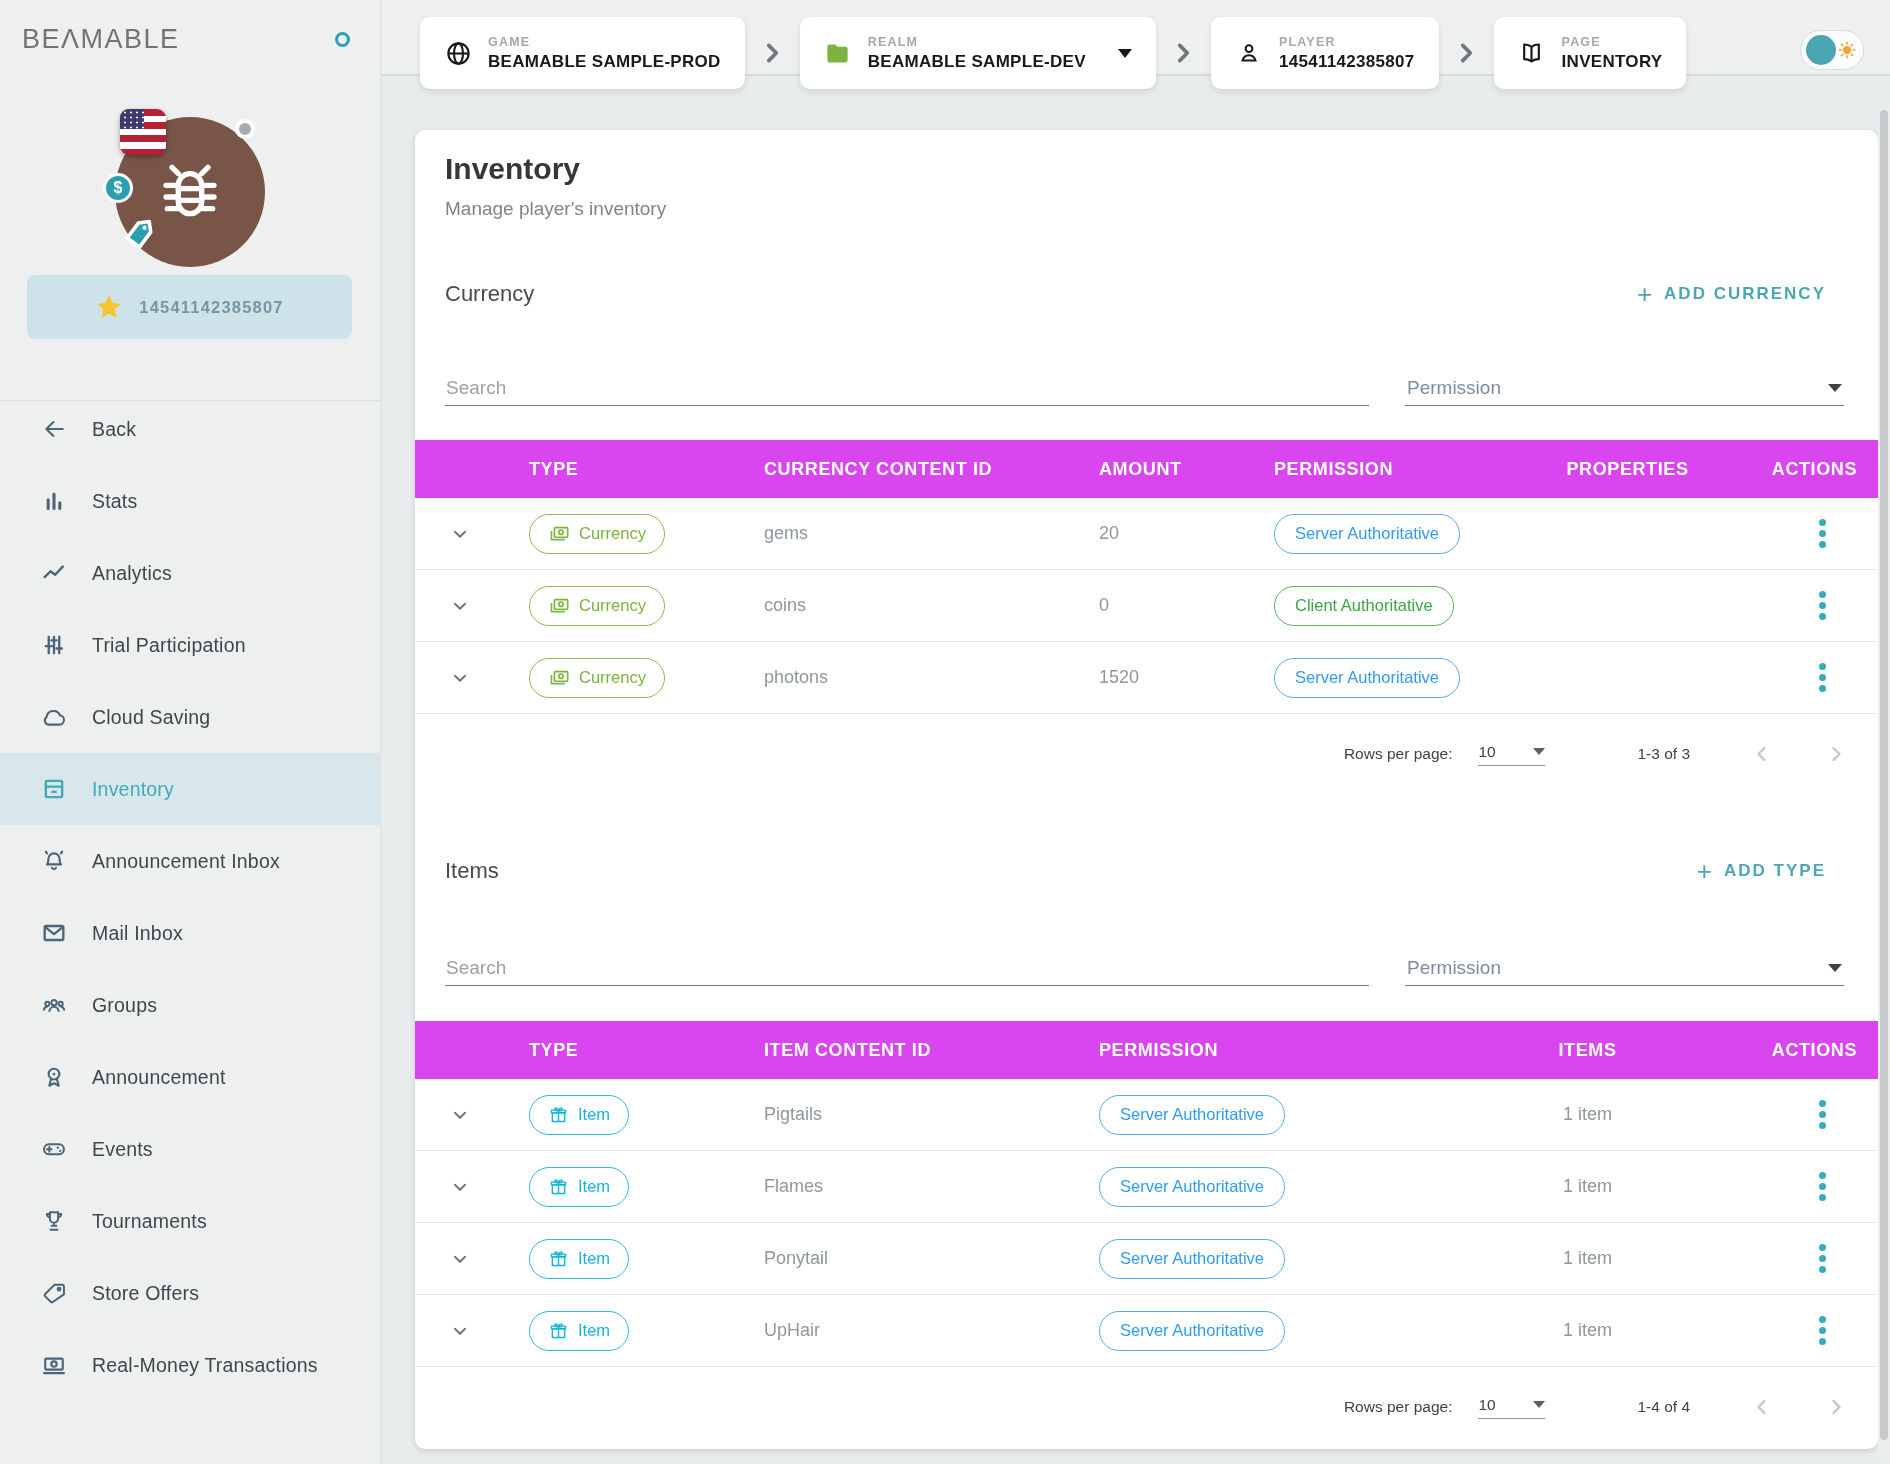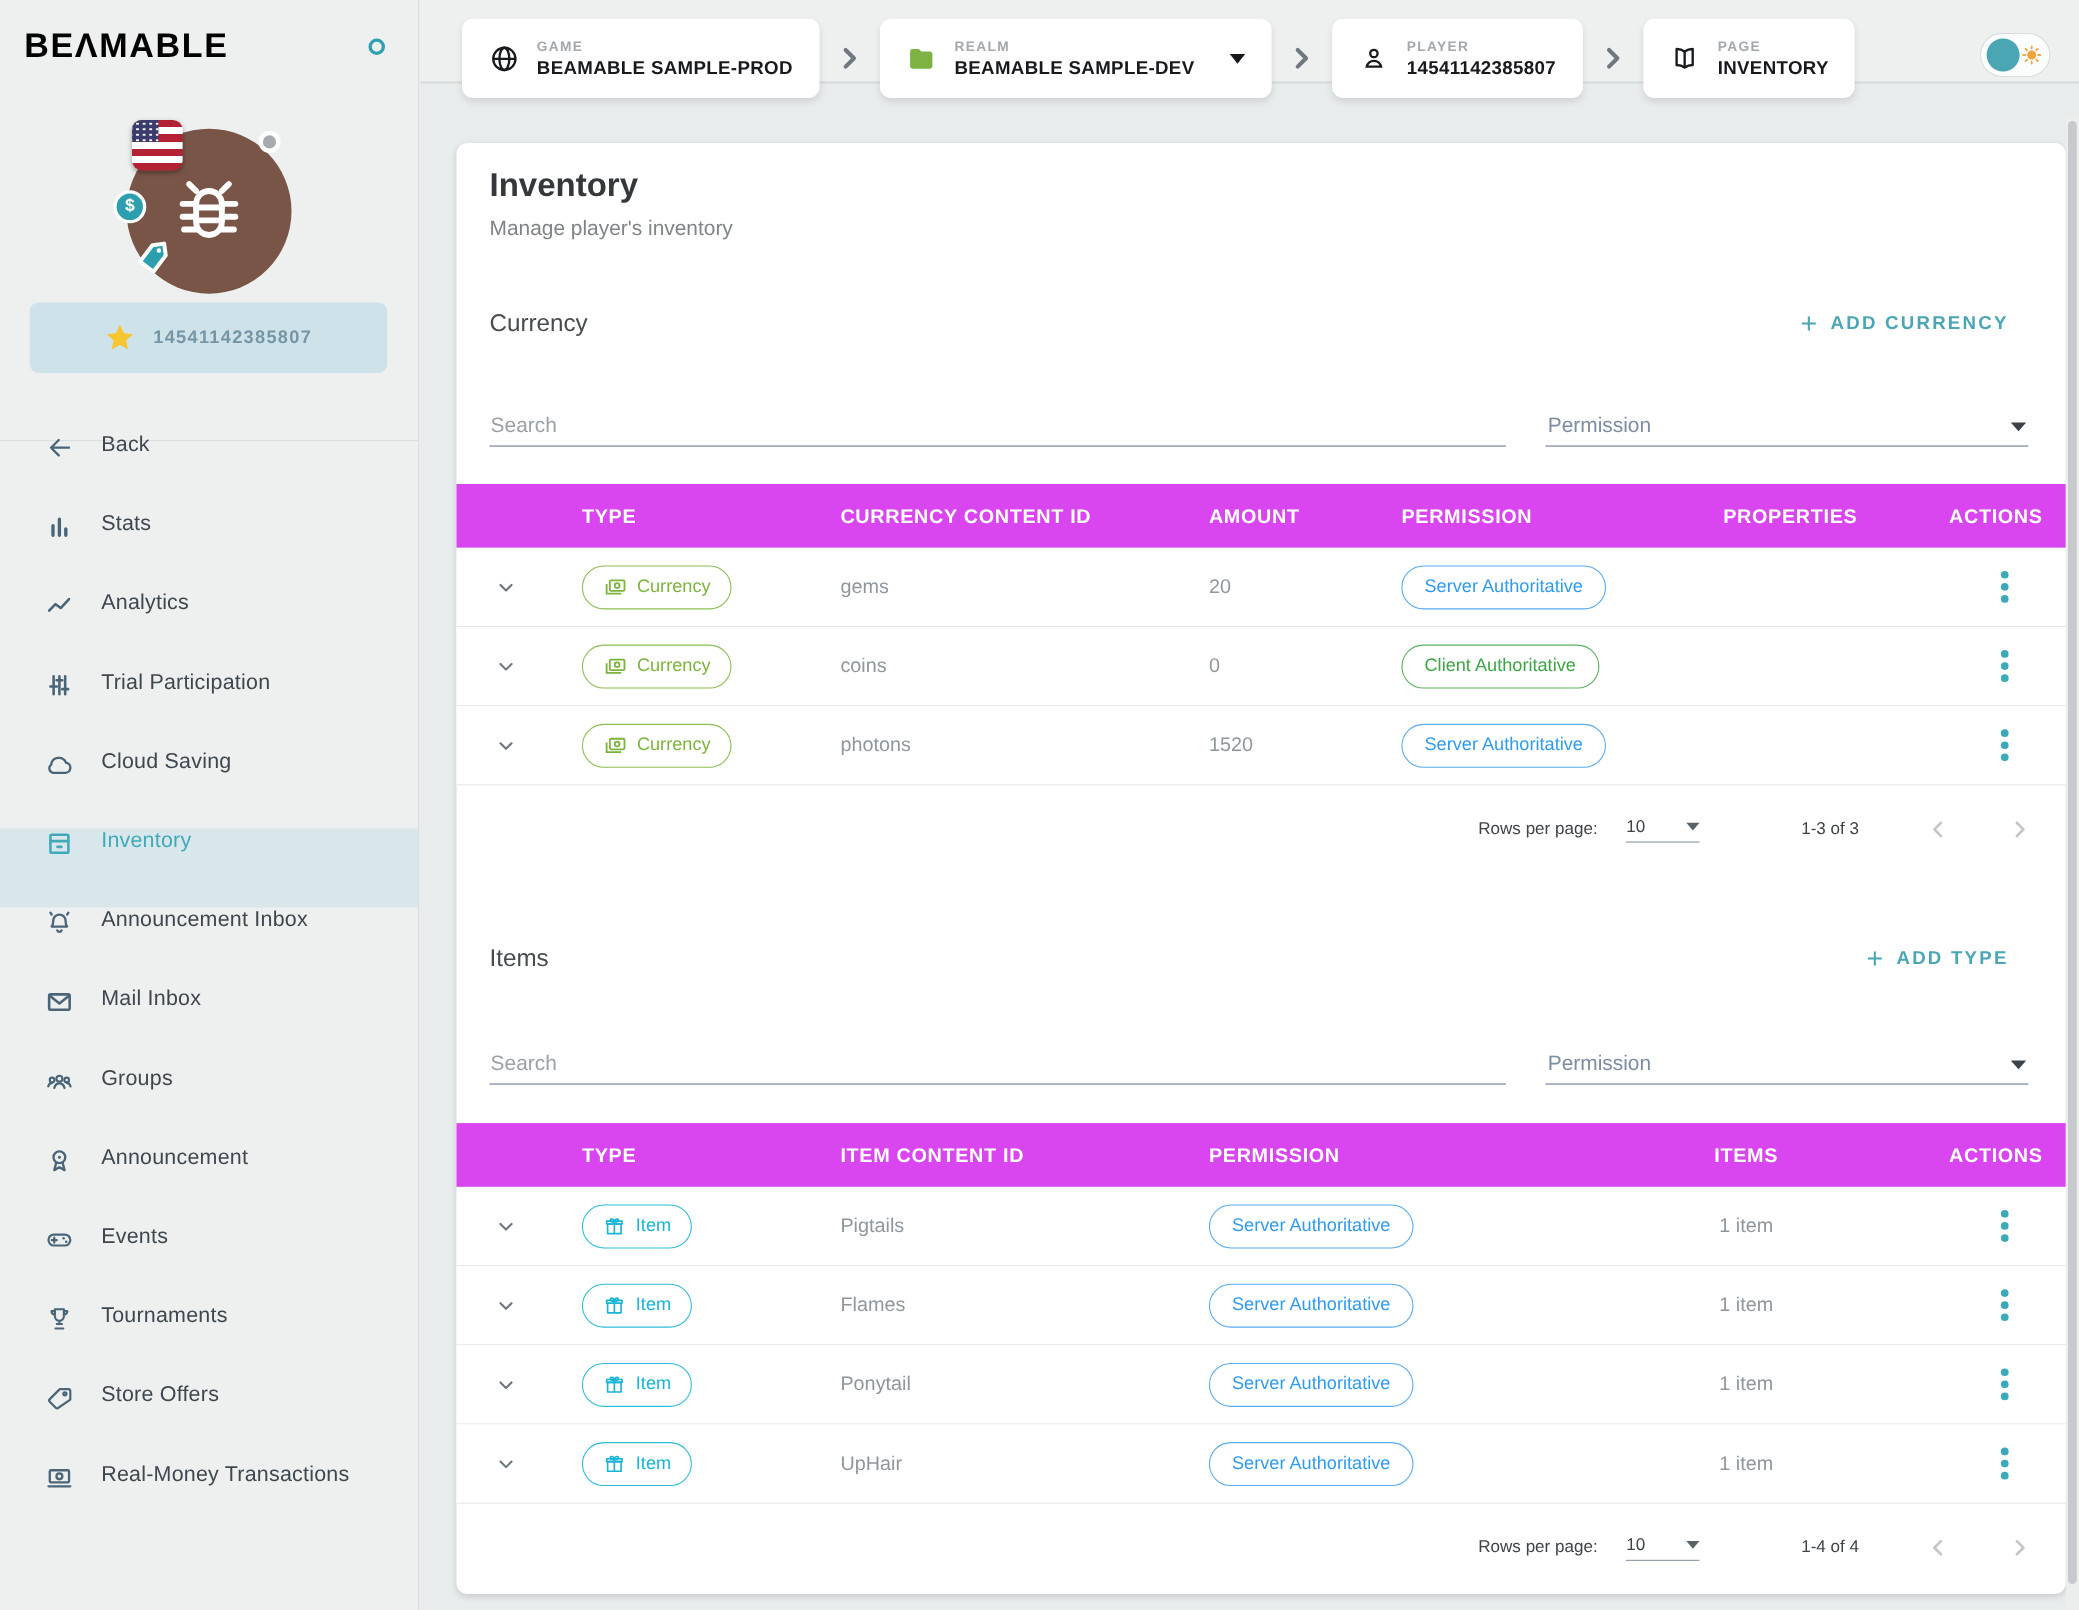--- a/index.html
+++ b/index.html
@@ -2,38 +2,38 @@
 <html><head>
 <meta charset="utf-8">
 <style>
   * { box-sizing: border-box; }
   body { margin:0; background:#cfd4d4; font-family:"Liberation Sans","DejaVu Sans",sans-serif; }
   .screen { position:relative; width:1890px; height:1464px; background:#E9ECEC; overflow:hidden; }
 
   
   .sidebar { position:absolute; left:0; top:0; width:381px; height:1464px; background:#EDF0EF; border-right:1px solid #DCDFE0; z-index:3; }
   .logo-row { position:absolute; top:24px; left:22px; right:30px; display:flex; align-items:center; justify-content:space-between; }
-  .logo { font-size:31px; font-weight:bold; letter-spacing:1.5px; color:#000000; }
+  .logo { font-size:27px; font-weight:normal; letter-spacing:1.5px; color:#737373; }
   .logo-dot { width:15px; height:15px; border:3px solid #2EA0B2; border-radius:50%; }
   .avatar-wrap { position:absolute; left:115px; top:117px; width:150px; height:150px; }
   .avatar { position:absolute; inset:0; background:#795548; border-radius:50%; display:flex; align-items:center; justify-content:center; }
   .flag { position:absolute; left:5px; top:-8px; width:46px; height:46px; border-radius:9px; overflow:hidden; box-shadow:0 2px 5px rgba(0,0,0,.35);
           background:repeating-linear-gradient(#B22234 0 6.6px, #ffffff 6.6px 13.2px); }
   .flag .canton { position:absolute; left:0; top:0; width:24px; height:20px; background:#3C3B6E;
           background-image:radial-gradient(#fff 1px, transparent 1.4px); background-size:6px 5px; background-position:2px 1px; }
   .dot-gray { position:absolute; right:10px; top:2px; width:20px; height:20px; background:#A6ABAE; border:4px solid #fff; border-radius:50%; }
   .badge-dollar { position:absolute; left:-12px; top:56px; width:30px; height:30px; background:#2C9FAE; border:3px solid #fff; border-radius:50%;
           color:#fff; font-weight:bold; font-size:16px; display:flex; align-items:center; justify-content:center; }
   .badge-tag { position:absolute; left:6px; top:100px; width:36px; height:36px; transform:rotate(-8deg); }
   .player-badge { position:absolute; left:27px; top:275px; width:325px; height:64px; background:#CEE2E9; border-radius:8px;
           display:flex; align-items:center; justify-content:center; gap:16px; }
   .player-badge .pid { font-size:16.5px; font-weight:bold; letter-spacing:1.2px; color:#7796A5; }
   .side-divider { position:absolute; left:0; right:0; top:400px; height:1px; background:#DBDEDF; }
   .nav { position:absolute; top:393px; left:0; right:0; }
-  .nav-item { height:72px; display:flex; align-items:flex-start; padding-left:40px; gap:24px; cursor:pointer; }
+  .nav-item { height:72px; display:flex; align-items:center; padding-left:40px; gap:24px; cursor:pointer; }
   .nav-item .nicon { width:28px; height:28px; display:flex; align-items:center; justify-content:center; flex:0 0 28px; }
   .nav-item .nlabel { font-size:19.5px; color:#3F474E; letter-spacing:.2px; }
   .nav-item.selected { background:#D8E7EC; }
   .nav-item.selected .nlabel { color:#41A9B8; }
   .nicon svg { stroke:#4A6478; fill:none; stroke-width:1.8; stroke-linecap:round; stroke-linejoin:round; }
   .nav-item.selected .nicon svg { stroke:#41A9B8; }
 
   
   .topbar { position:absolute; left:382px; right:0; top:0; height:76px; background:#EDF0EF; border-bottom:2px solid #D8DBDB; z-index:2; }
   .crumbs { position:absolute; left:38px; top:17px; display:flex; align-items:center; }

